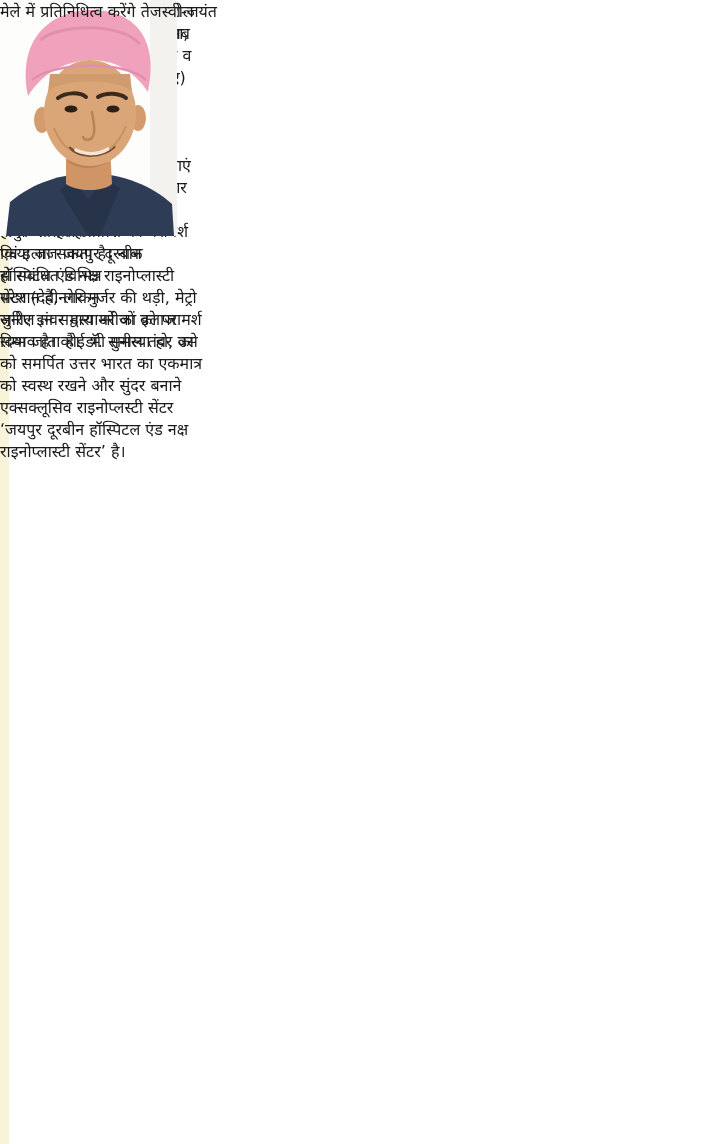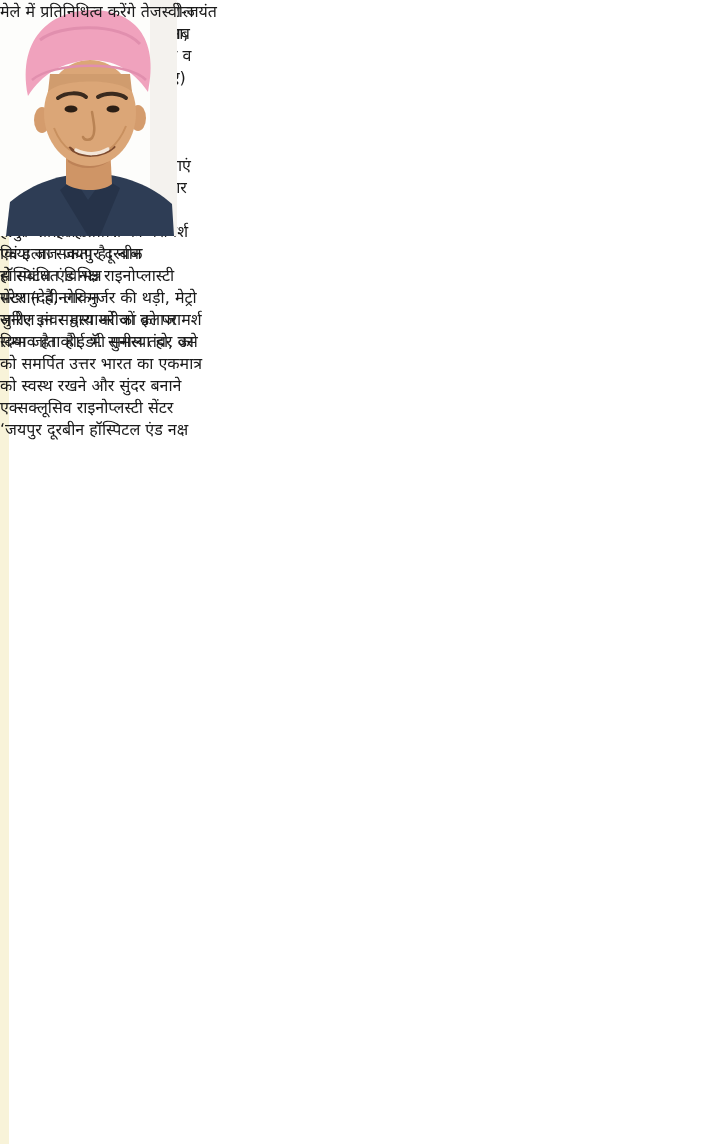--- a/index.html
+++ b/index.html
@@ -144,20 +144,21 @@
       <div class="tline narrow">अनुरूप नहीं होने की</div>
       <div class="tline narrow">किया जा सकता है। नाक</div>
       <div class="tline narrow">से संबंधित विभिन्न</div>
       <div class="tline narrow">परेशान हैं, लेकिन</div>
       <div class="tline">जरिए इन समस्याओं का इलाज</div>
       <div class="tline">सम्भव है। कोई भी समस्या हो, उसे</div>
       <div class="tline">को समर्पित उत्तर भारत का एकमात्र</div>
       <div class="tline">को स्वस्थ रखने और सुंदर बनाने</div>
       <div class="tline">एक्सक्लूसिव राइनोप्लस्टी सेंटर</div>
       <div class="tline">‘जयपुर दूरबीन हॉस्पिटल एंड नक्ष</div>
+      <div class="tline endline">राइनोप्लास्टी सेंटर’ है।</div>
     </div>
 
   <div class="abs photo">
     <svg width="177" height="236" viewBox="0 0 177 236">
       <rect width="177" height="236" fill="#fdfdfb"></rect>
       <rect x="150" y="0" width="27" height="236" fill="#f4f2ee"></rect>
 
       <path d="M6,236 L10,202 C34,182 62,174 90,173 C124,174 152,186 172,204 L174,236 Z" fill="#2e3d55"></path>
       <path d="M60,190 L88,236 L100,236 L120,188 L104,178 L88,200 L74,178 Z" fill="#263349"></path>
 

